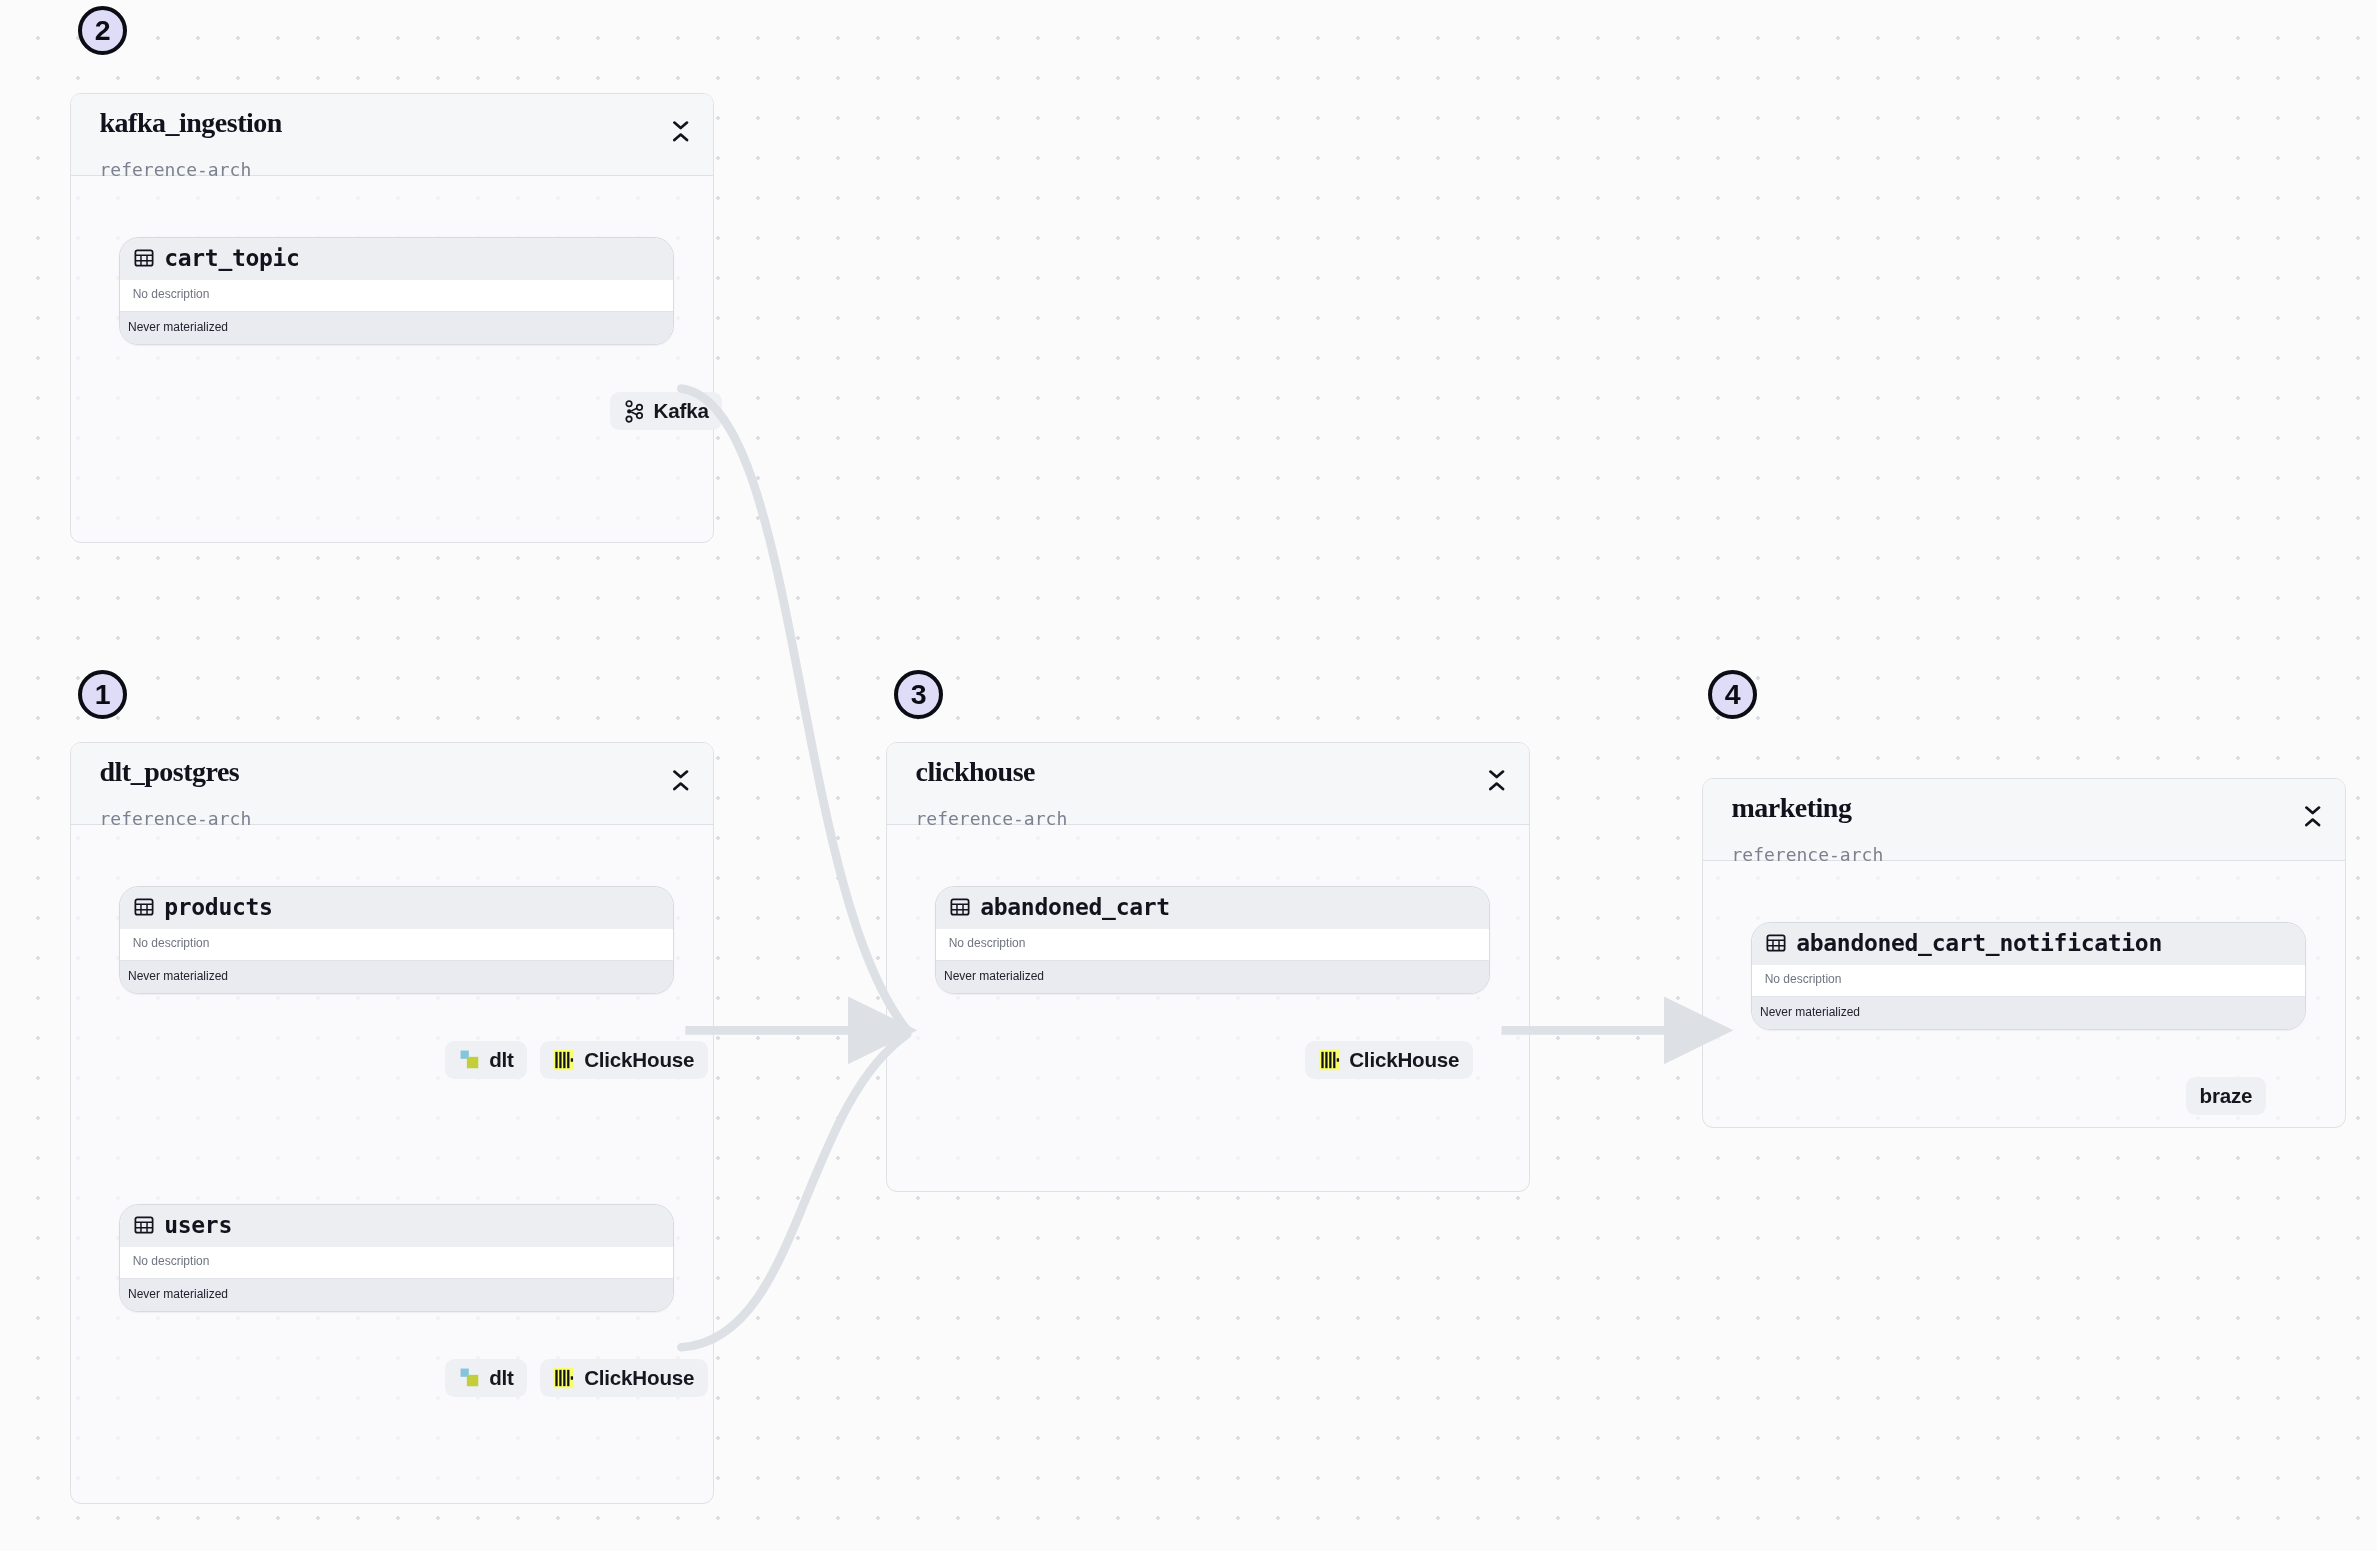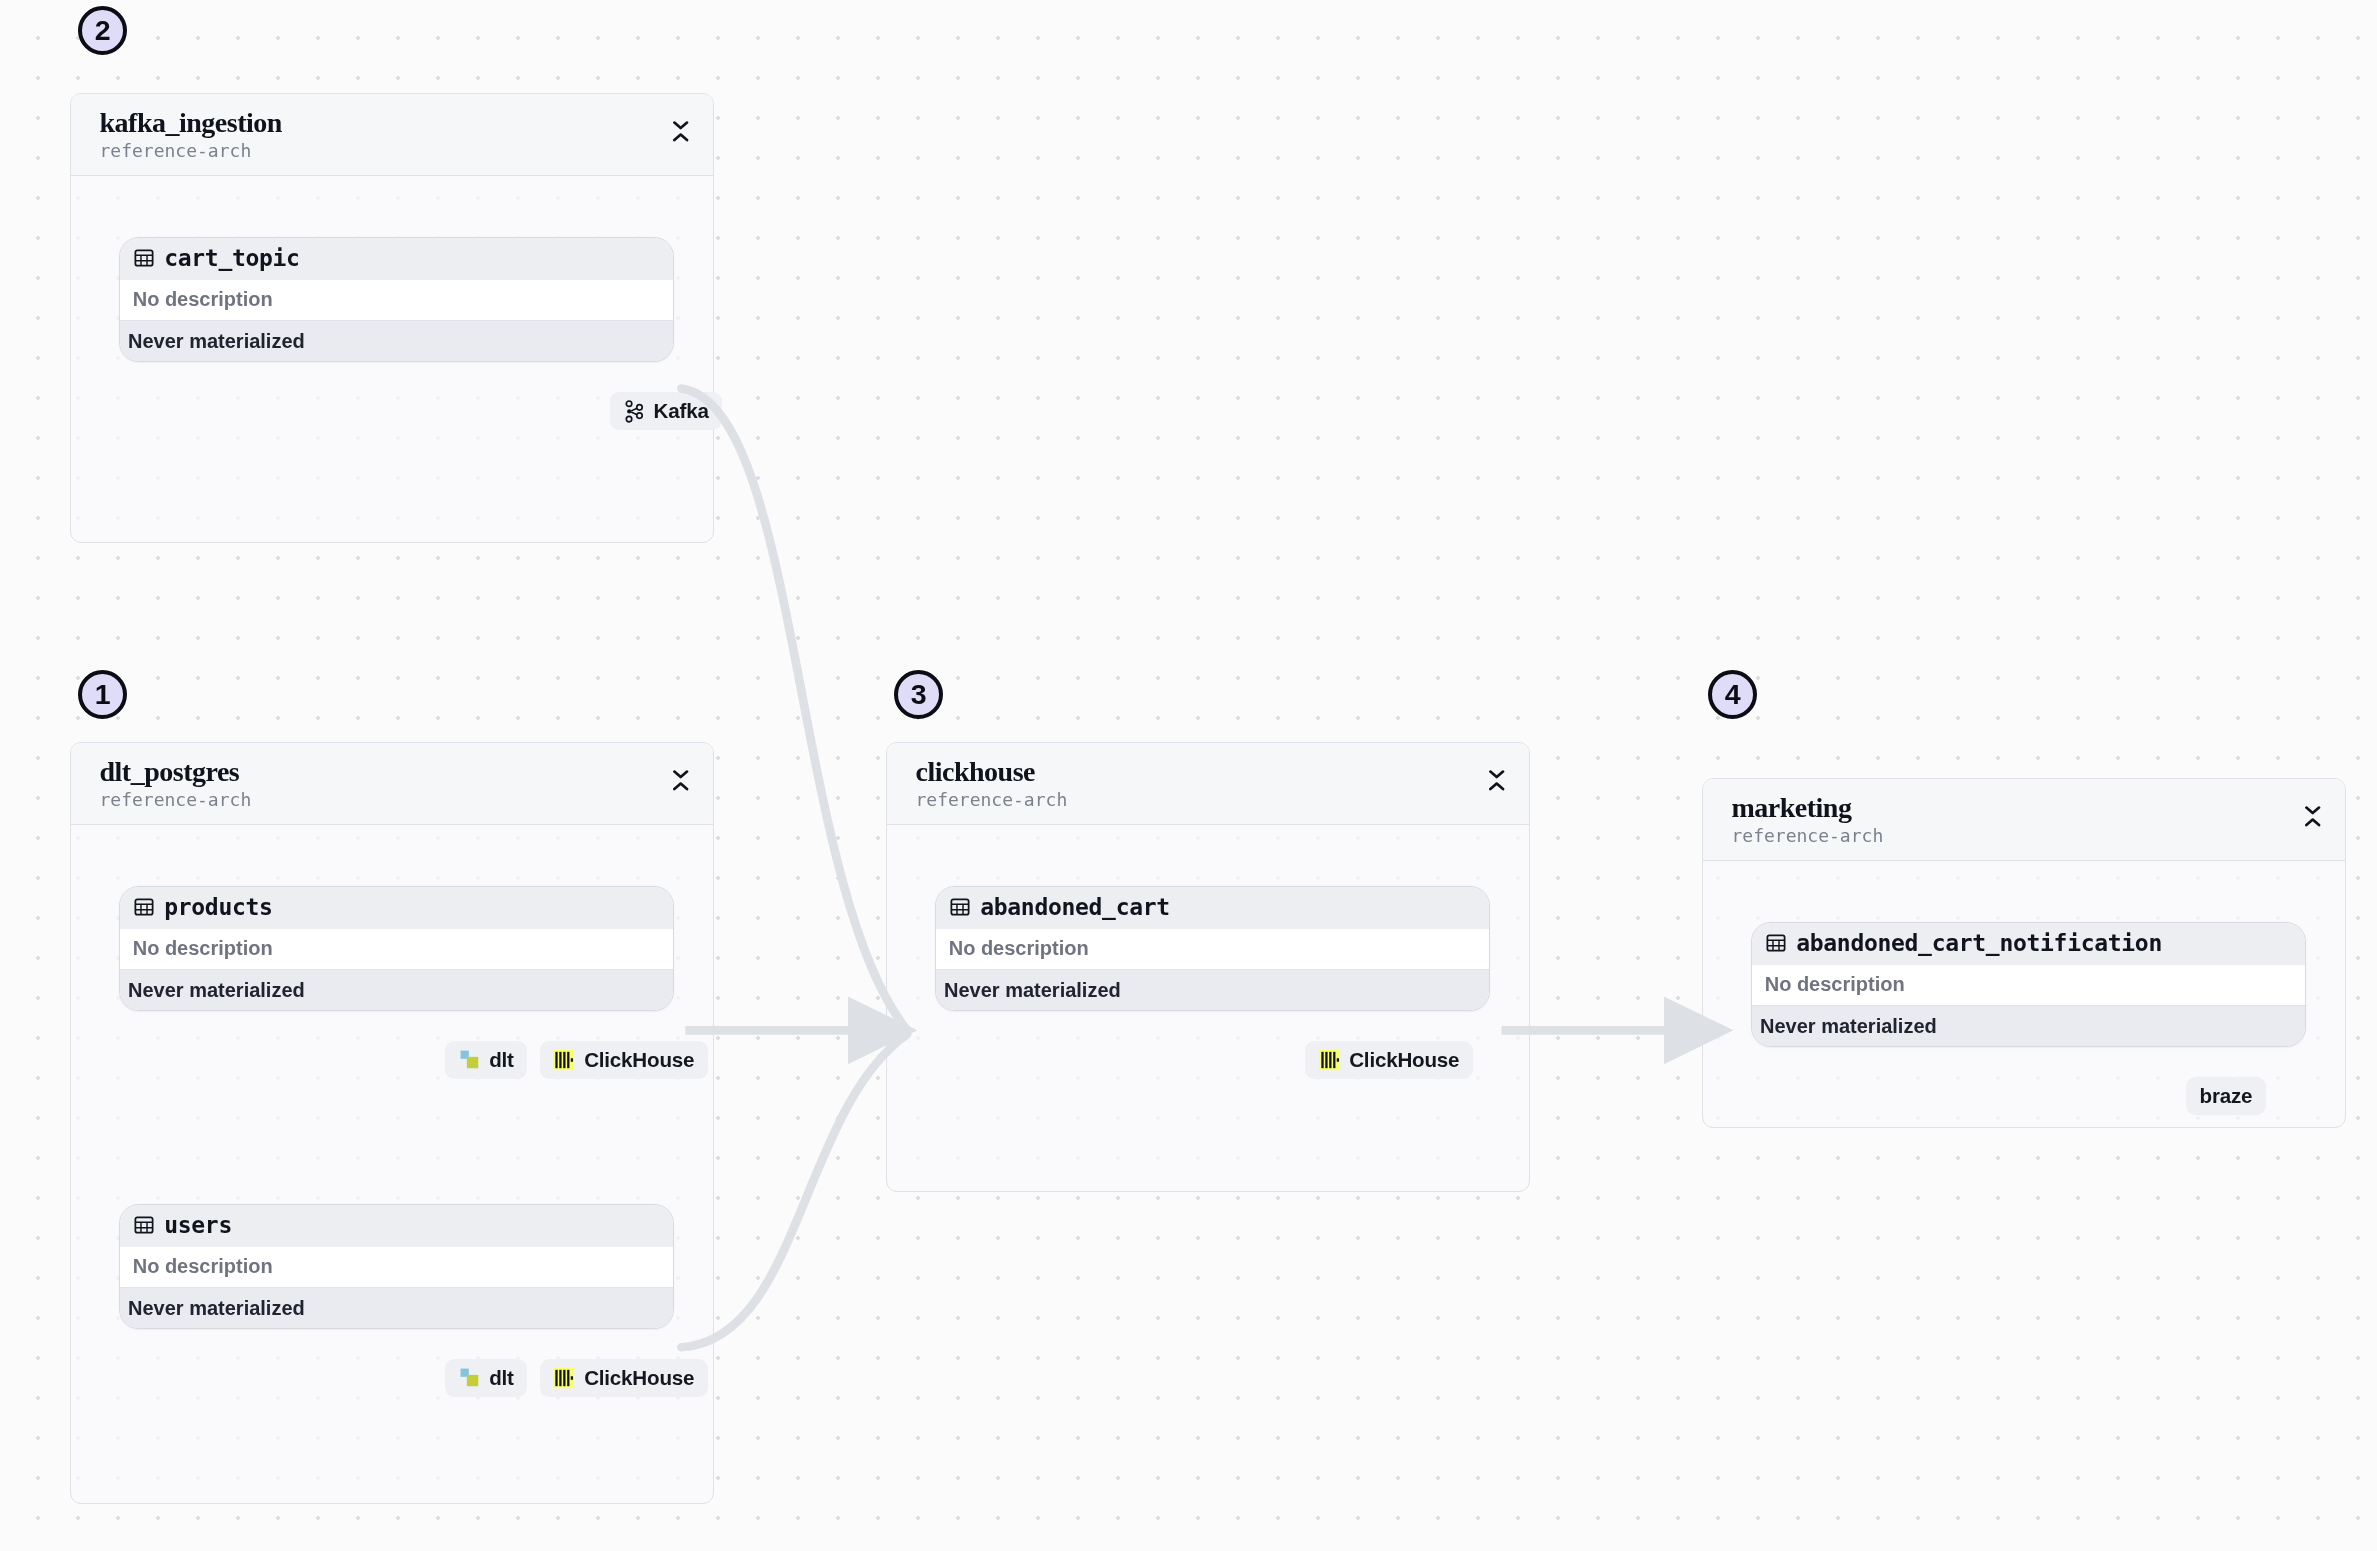--- a/index.html
+++ b/index.html
@@ -71,21 +71,21 @@
     line-height: 1.07;
     letter-spacing: -0.5px;
     white-space: nowrap;
   }
   .group-subtitle {
     font-family: "DejaVu Sans Mono", "Liberation Mono", monospace;
     font-size: 18px;
     font-weight: 400;
     color: #7c818f;
     line-height: 1.3;
-    margin-top: 1px;
+    margin-top: 20px;
     white-space: nowrap;
   }
   .collapse-icon {
     margin-top: 9.5px;
     width: 24px;
     height: 27px;
     display: flex;
     flex-direction: column;
     align-items: center;
     justify-content: center;
@@ -118,24 +118,23 @@
     font-family: "DejaVu Sans Mono", "Liberation Mono", monospace;
     font-size: 23px;
     font-weight: 700;
     color: #11131d;
     letter-spacing: -0.3px;
     white-space: nowrap;
   }
   .tc-row {
     padding: 8.7px 12.7px 9.5px 12.7px;
     font-family: "Liberation Sans", sans-serif;
-    font-size: 20px;
+    font-size: 12px;
     line-height: 1.1;
     white-space: nowrap;
-    font-weight: bold;
   }
   .tc-desc { background: #ffffff; color: #6f7480; }
   .tc-mat  { background: #e9ebf0; color: #21242f; border-top: 0.8px solid #e1e3ea; padding-left: 8px; }
   .table-icon { flex: none; display: block; }
 
   
   .badge-row {
     position: absolute;
     display: flex;
     align-items: center;

